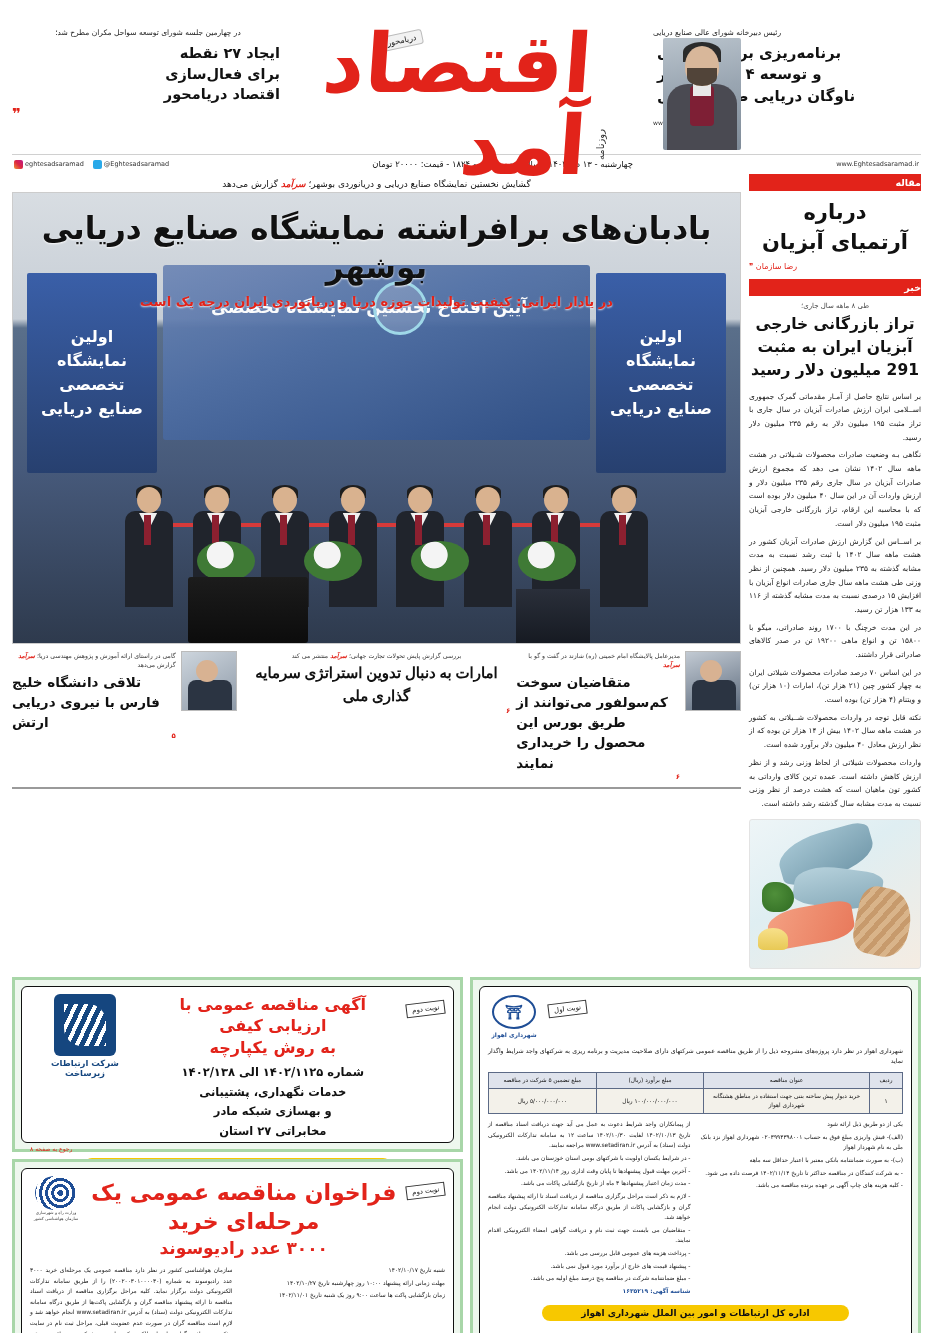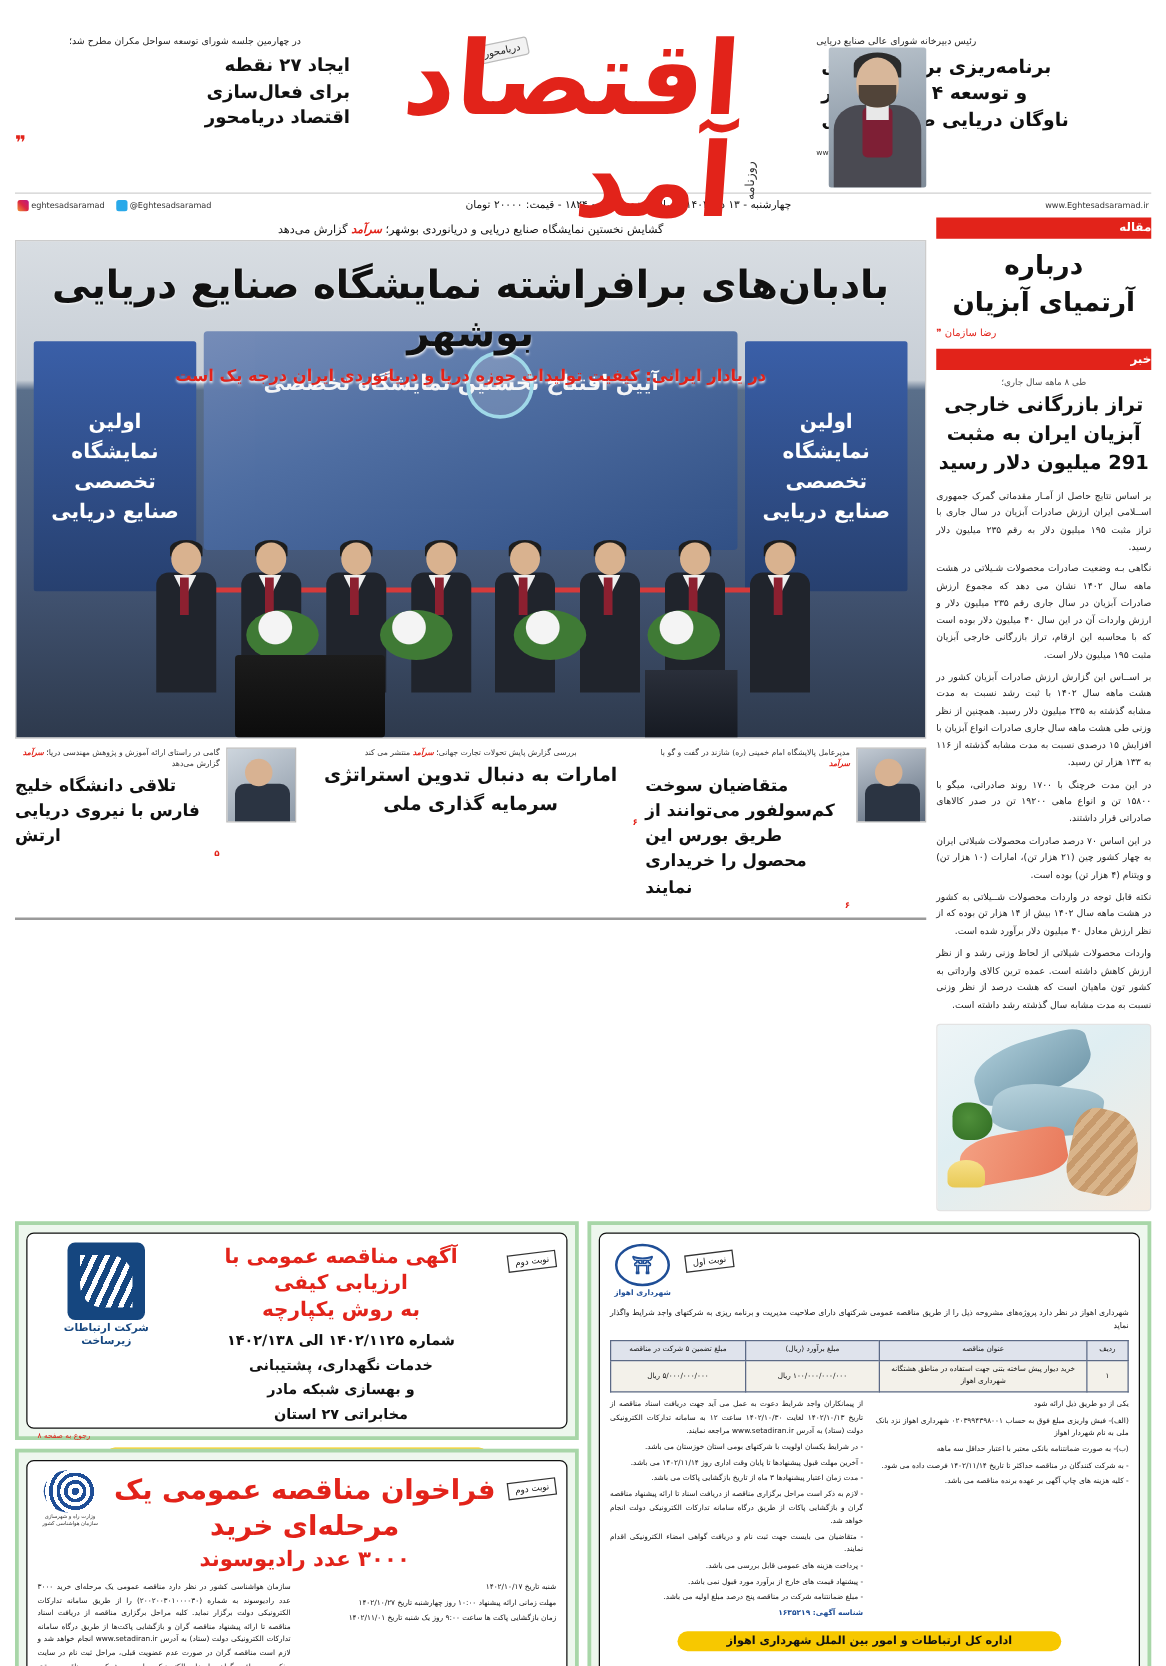--- a/index.html
+++ b/index.html
@@ -90,21 +90,21 @@
   .f2 { left:44px; top:48px; width:88px; height:40px; transform: rotate(8deg); background: linear-gradient(160deg,#bcd6e0,#7fa4b4);}
   .salmon { position:absolute; left:18px; top:86px; width:86px; height:38px; background: linear-gradient(120deg,#f4a183,#e8785a); border-radius: 40% 20% 35% 20%; transform: rotate(-10deg);}
   .shrimp { position:absolute; right:10px; top:68px; width:54px; height:68px; background: repeating-linear-gradient(120deg,#d9b48a 0 5px,#c79a6c 5px 10px); border-radius: 30% 50% 40% 30%; transform: rotate(12deg);}
   .herb { position:absolute; left:12px; top:62px; width:32px; height:30px; background: radial-gradient(circle at 40% 40%, #4f8f3a, #2f6b22); border-radius: 40% 60% 50% 40%;}
   .lemon { position:absolute; left:8px; top:108px; width:30px; height:22px; background: linear-gradient(#f7e08a,#e8c955); border-radius: 50% 50% 20% 20%;}
 
   
   .lead-kicker { font-size: 9px; text-align:center; color:#111; padding: 5px 0 3px; }
   .lead-kicker .sig { color:#e2231a; font-style: italic; font-weight: bold; }
   .lead-photo {
-    position: relative; width:100%; height: 399px; overflow:hidden; border: 1px solid #ccc;
+    position: relative; width:100%; height: 452px; overflow:hidden; border: 1px solid #ccc;
     background: linear-gradient(180deg,#d8dde2 0%, #c7ced6 28%, #5a6f8a 30%, #46597a 62%, #2e3a4d 100%);
   }
   .lead-title-box { position:absolute; top: 16px; left:0; right:0; text-align:center; z-index: 5;}
   .lead-title {
     font-size: 31px; font-weight: bold; color: #111; line-height: 1.25;
     text-shadow: 0 1px 2px rgba(255,255,255,.9);
   }
   .lead-sub {
     margin-top: 7px; font-size: 13px; font-weight:bold; color:#e2231a;
     text-shadow: 0 1px 2px rgba(255,255,255,.9);
@@ -144,21 +144,21 @@
   .sub-item.w3 { flex: 1.05; }
   .sub-thumb { width: 56px; height: 60px; border:1px solid #bbb; flex:none; overflow:hidden; position:relative;
      background: linear-gradient(150deg,#cdd5dd,#8e9aa8); }
   .sub-thumb.p2 { background: linear-gradient(160deg,#c2cad3,#5d6b7d); }
   .sub-thumb .tf { position:absolute; left:14px; top:8px; width:22px; height:22px; background:#d8b292; border-radius:50%;}
   .sub-thumb .tb { position:absolute; left:6px; top:28px; width:44px; height:32px; background:#2b3442; border-radius:8px 8px 0 0;}
   .sub-txt { flex:1; }
   .sub-kicker { font-size: 6.2px; color:#333; line-height:1.5; text-align:right; }
   .sub-kicker .sig { color:#e2231a; font-weight:bold; font-style:italic;}
   .sub-head { font-size: 13.5px; font-weight:bold; line-height:1.5; color:#111; margin-top:2px; text-align:left;}
-  .sub-head.ctr { text-align:center; font-size: 15px; }
+  .sub-head.ctr { text-align:center; font-size: 15px; font-family: Liberation Serif, serif; }
   .pg { color:#e2231a; font-size: 7px; font-weight:bold; }
 
   
   .ads { display:flex; flex-direction: row-reverse; gap: 7px; padding: 8px 12px 0 12px; }
   .ads-col { display:flex; flex-direction: column; gap: 7px; }
   .col-a { width: 452px; }
   .col-b { width: 452px; }
 
   .ad {
     border: 3px solid #a8d6a8; background:#fff; position: relative; padding: 6px;

